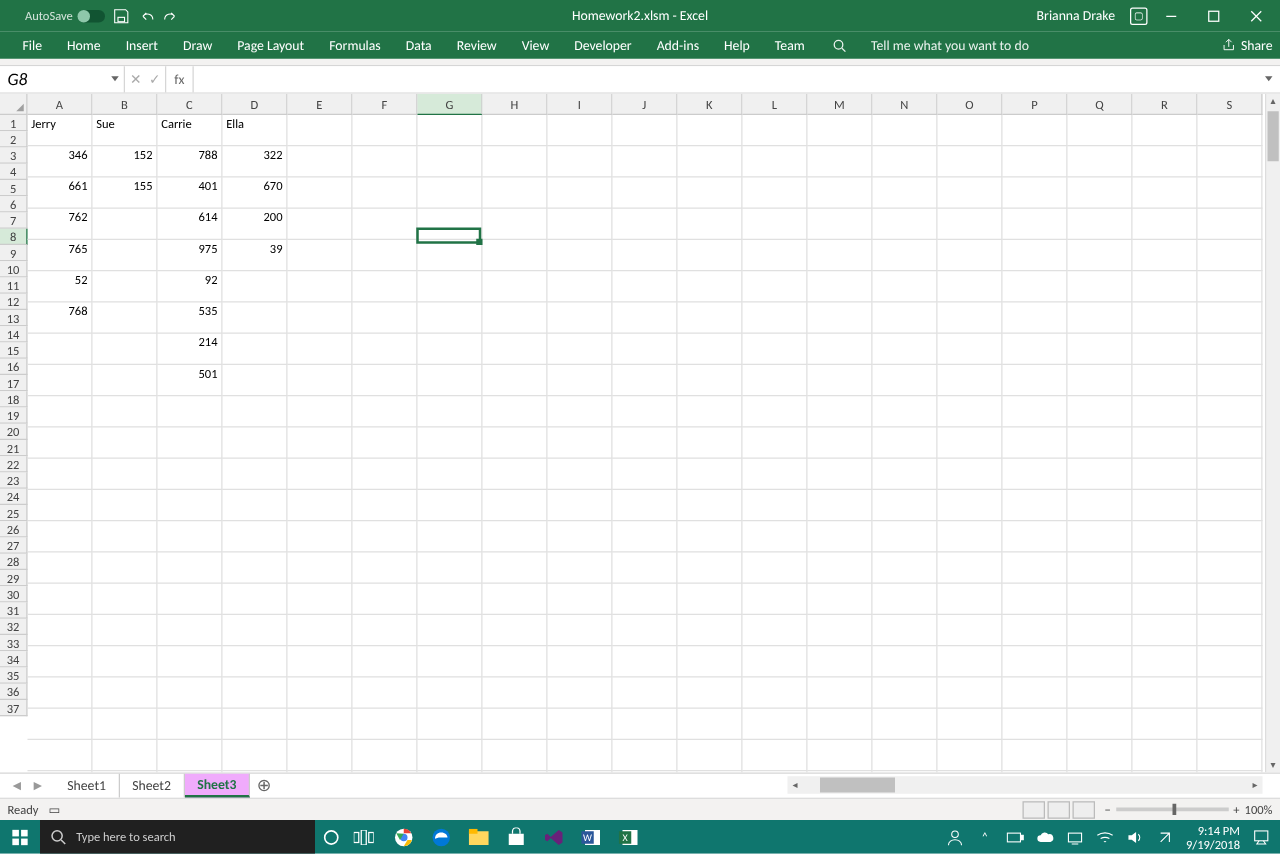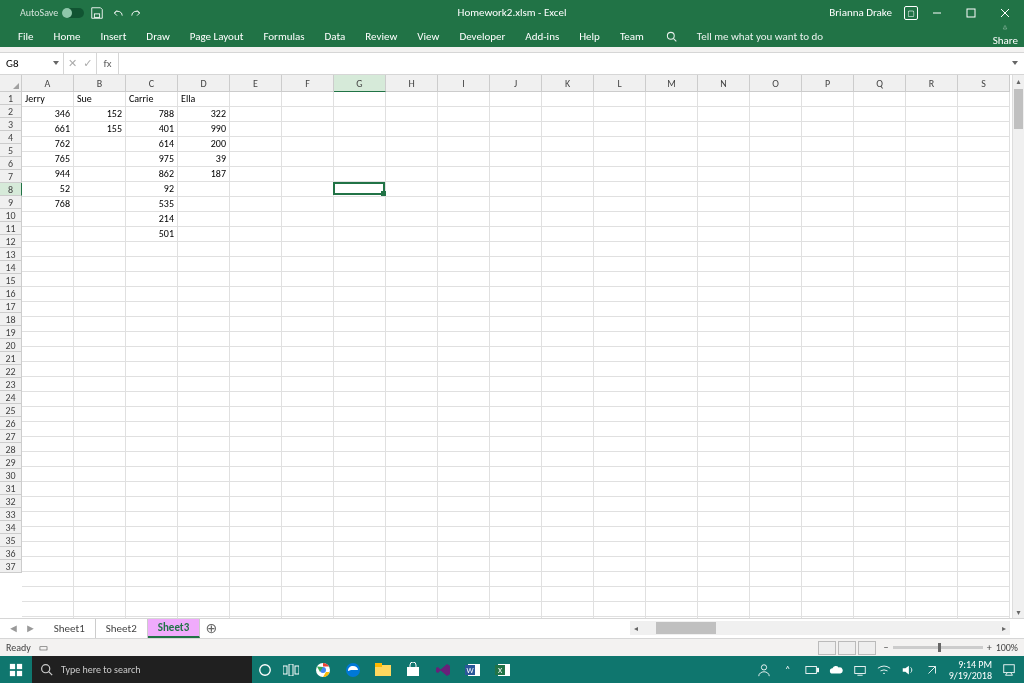--- a/index.html
+++ b/index.html
@@ -17,49 +17,49 @@
 .win-btn { width: 30px; height: 20px; display:flex;align-items:center;justify-content:center; cursor:pointer;}
 .win-btn svg { width: 10px; height:10px; stroke:#fff; fill:none; stroke-width:1;}
 .user-name { margin-right: 8px; font-size: 11px; }
 .user-badge{width:14px;height:14px;border:1px solid #fff;border-radius:2px;display:flex;align-items:center;justify-content:center;font-size:8px;}
 
 
 .ribbon-tabs { height: 22px; background: #217346; display: flex; align-items: stretch; color: #fff; font-size: 11px; padding-left: 8px; position:relative;}
 .ribbon-tab { padding: 4px 10px; cursor: pointer; display:flex;align-items:center;}
 .tellme { display:flex; align-items:center; gap:20px; padding-left:12px; opacity:.9;}
 .tellme svg{width:11px;height:11px;stroke:#fff;fill:none;stroke-width:1.5;}
-.share { position:absolute; right:6px; top:0; height:100%; display:flex; align-items:center; gap:4px; font-size:11px; cursor:pointer;flex-direction:column;}
+.share { position:absolute; right:6px; top:0; height:100%; display:flex; align-items:center; gap:4px; font-size:11px; cursor:pointer;}
 .share svg{width:12px;height:12px;stroke:#fff;fill:#fff;}
 
 
 .ribbon-strip { height: 6px; background: #f3f2f1; border-bottom:1px solid #d6d6d6;}
 
 
 .formula-row { height: 22px; display: flex; align-items: stretch; border-bottom:1px solid #d6d6d6; background:#fff;}
-.namebox { width: 64px; border-right:1px solid #d6d6d6; display:flex; align-items:center; padding:0 6px; font-size:11px; position:relative;}
+.namebox { width: 100px; border-right:1px solid #d6d6d6; display:flex; align-items:center; padding:0 6px; font-size:14px; position:relative;font-style:italic;}
 .namebox::after{content:"";position:absolute;right:4px;top:8px;border-left:3px solid transparent;border-right:3px solid transparent;border-top:4px solid #666;}
 .fbar-btns { display:flex; align-items:center; border-right:1px solid #d6d6d6; padding:0 4px; gap:6px;}
 .fbar-btns span{color:#aaa;font-size:11px;}
 .fx { font-size:11px; color:#666; padding: 0 6px;border-right:1px solid #d6d6d6;display:flex;align-items:center;}
 .formula-input { flex:1; font-size:11px; padding:0 6px; display:flex;align-items:center;position:relative;}
 .formula-input::after{content:"";position:absolute;right:6px;top:8px;border-left:3px solid transparent;border-right:3px solid transparent;border-top:4px solid #666;}
 
 
 .grid-area { flex:1; position:relative; overflow:hidden; background:#fff;}
 .grid-inner{position:absolute;inset:0;}
 .col-headers { display:flex; height:17px; position:absolute; top:0; left:0; right:12px;}
 .corner { width:22px; background:#f0f0f0; border-right:1px solid #ccc; border-bottom:1px solid #ccc; position:relative;}
 .corner::after{content:"";position:absolute;right:2px;bottom:2px;border-left:6px solid transparent;border-bottom:6px solid #a0a0a0;}
 .col-h { width:52px; background:#f0f0f0; border-right:1px solid #ccc;border-bottom:1px solid #ccc; font-size:10px; text-align:center; line-height:17px; color:#444;}
 .col-h.active { background:#d6ead9; border-bottom:1px solid #217346;}
 .row-headers { position:absolute; top:17px; left:0; width:22px;}
 .row-h { height:13px; background:#f0f0f0; border-right:1px solid #ccc; border-bottom:1px solid #ccc; font-size:10px; text-align:center; line-height:13px; color:#444;}
 .row-h.active{ background:#d6ead9; border-right:1px solid #217346;}
 .cells { position:absolute; top:17px; left:22px; right:12px; bottom:0;}
-.row { display:flex; height:15px;}
+.row { display:flex; height:25px;}
 .cell { width:52px; border-right:1px solid #e0e0e0; border-bottom:1px solid #e0e0e0; font-size:10px; padding:0 3px; line-height:13px; overflow:hidden; white-space:nowrap;}
 .cell.num { text-align:right;}
 .cell.hdr { text-align:left;}
 .selection { position:absolute; border:2px solid #217346; background:rgba(33,115,70,0); pointer-events:none;}
 .selection::after{content:"";position:absolute;right:-3px;bottom:-3px;width:5px;height:5px;background:#217346;}
 .vscroll{position:absolute;right:0;top:0;bottom:0;width:12px;background:#f0f0f0;border-left:1px solid #ddd;}
 .vscroll .thumb{position:absolute;top:14px;left:1px;right:1px;height:40px;background:#c0c0c0;}
 .vscroll .arr{position:absolute;left:0;right:0;height:12px;display:flex;align-items:center;justify-content:center;font-size:8px;color:#666;}
 .vscroll .arr.up{top:0;}.vscroll .arr.dn{bottom:0;}
 
@@ -288,21 +288,21 @@
           <div class="cell"></div>
           <div class="cell"></div>
           <div class="cell"></div>
           <div class="cell"></div>
           <div class="cell"></div>
         </div>
         <div class="row">
           <div class="cell num">661</div>
           <div class="cell num">155</div>
           <div class="cell num">401</div>
-          <div class="cell num">990</div>
+          <div class="cell num">670</div>
           <div class="cell"></div>
           <div class="cell"></div>
           <div class="cell"></div>
           <div class="cell"></div>
           <div class="cell"></div>
           <div class="cell"></div>
           <div class="cell"></div>
           <div class="cell"></div>
           <div class="cell"></div>
           <div class="cell"></div>
@@ -331,41 +331,20 @@
           <div class="cell"></div>
           <div class="cell"></div>
           <div class="cell"></div>
           <div class="cell"></div>
         </div>
         <div class="row">
           <div class="cell num">765</div>
           <div class="cell"></div>
           <div class="cell num">975</div>
           <div class="cell num">39</div>
-          <div class="cell"></div>
-          <div class="cell"></div>
-          <div class="cell"></div>
-          <div class="cell"></div>
-          <div class="cell"></div>
-          <div class="cell"></div>
-          <div class="cell"></div>
-          <div class="cell"></div>
-          <div class="cell"></div>
-          <div class="cell"></div>
-          <div class="cell"></div>
-          <div class="cell"></div>
-          <div class="cell"></div>
-          <div class="cell"></div>
-          <div class="cell"></div>
-        </div>
-        <div class="row">
-          <div class="cell num">944</div>
-          <div class="cell"></div>
-          <div class="cell num">862</div>
-          <div class="cell num">187</div>
           <div class="cell"></div>
           <div class="cell"></div>
           <div class="cell"></div>
           <div class="cell"></div>
           <div class="cell"></div>
           <div class="cell"></div>
           <div class="cell"></div>
           <div class="cell"></div>
           <div class="cell"></div>
           <div class="cell"></div>

